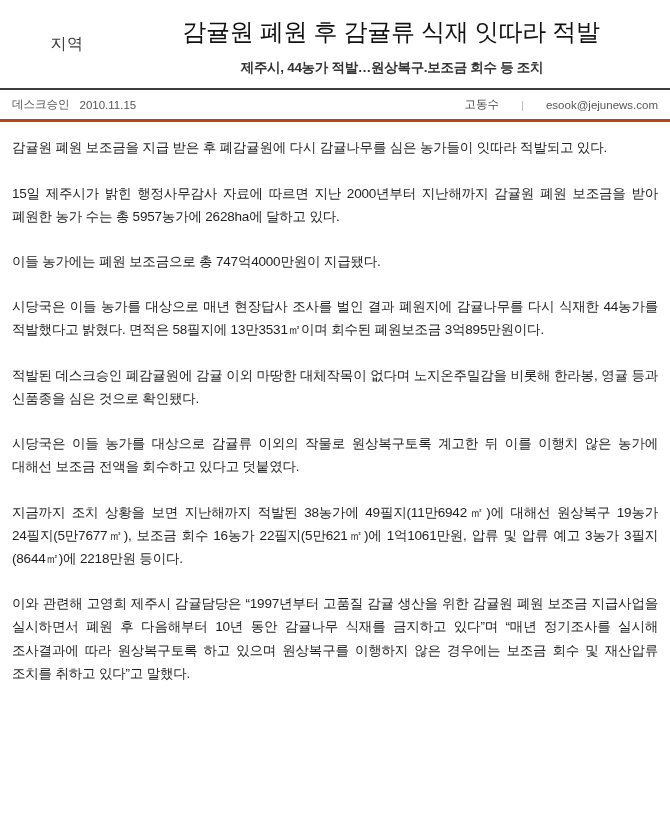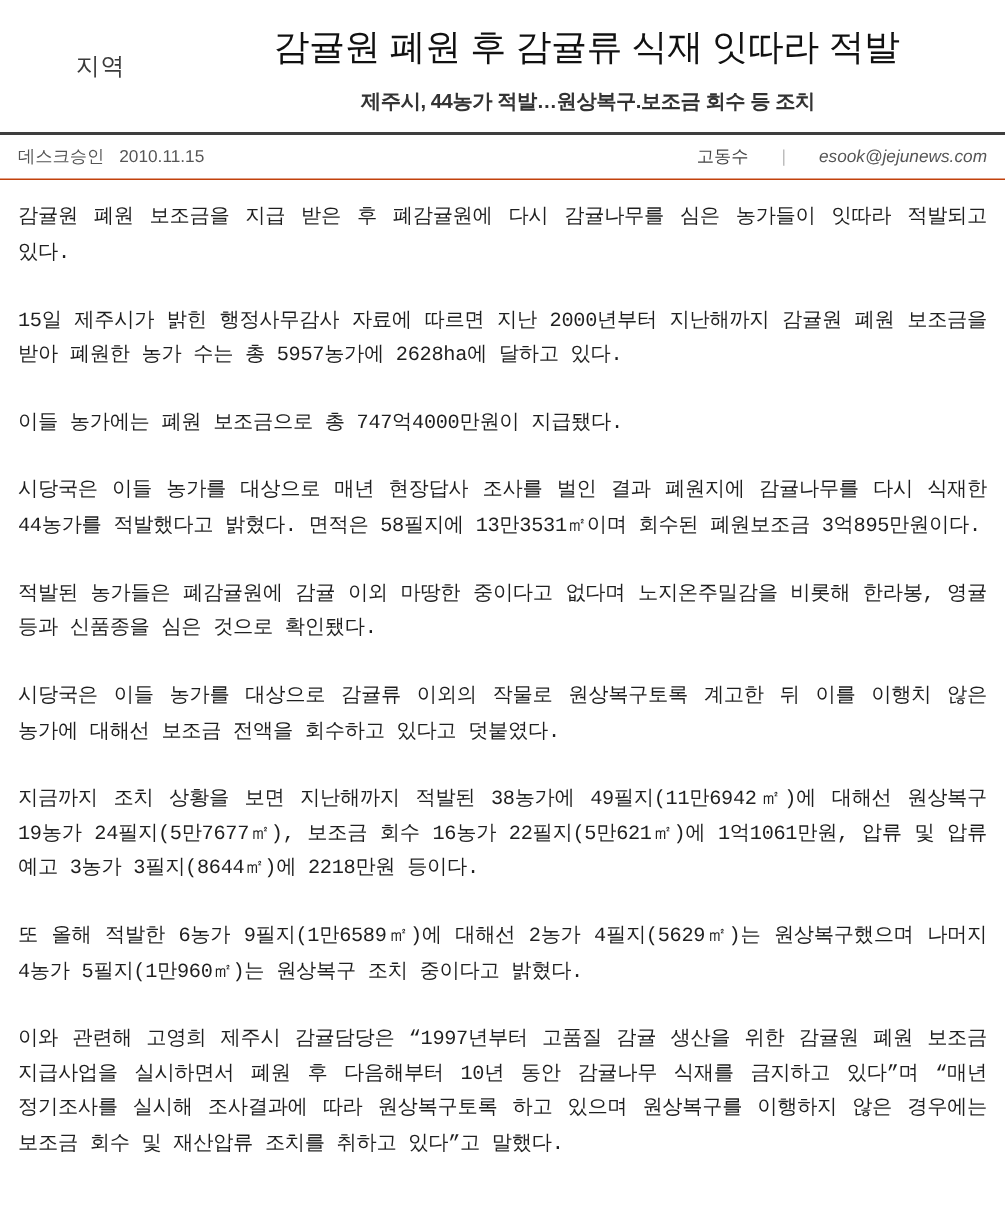--- a/index.html
+++ b/index.html
@@ -62,21 +62,21 @@
     margin: 0 0 2px 2px;
     text-align: center;
   }
 
   
   .byline-bar {
     display: flex;
     align-items: flex-end;
     justify-content: space-between;
     padding: 7px 12px 7px 12px;
-    border-bottom: 1px solid #c2410c;
+    border-bottom: 3px solid #c2410c;
     box-sizing: border-box;
     font-size: 11.5px;
     color: #555555;
   }
   .byline-left {
     display: flex;
     gap: 10px;
     align-items: center;
   }
   .byline-right {
@@ -85,28 +85,26 @@
     align-items: center;
   }
   .byline-sep {
     color: #bbbbbb;
   }
   .reporter {
     color: #444444;
   }
   .reporter-email {
     color: #555555;
-    font-style: italic;
   }
 
   
   .article-body {
     padding: 14px 12px 0 12px;
     box-sizing: border-box;
-    font-family: Liberation Mono, monospace;
   }
   .article-body p {
     margin: 0 0 22px 0;
     font-size: 13.5px;
     line-height: 1.72;
     color: #1f1f1f;
     letter-spacing: -0.2px;
     text-align: justify;
     word-break: keep-all;
   }
@@ -137,20 +135,19 @@
       <span class="byline-sep">|</span>
       <span class="reporter-email">esook@jejunews.com</span>
     </div>
   </div>
 
   <div class="article-body">
     <p>감귤원 폐원 보조금을 지급 받은 후 폐감귤원에 다시 감귤나무를 심은 농가들이 잇따라 적발되고 있다.</p>
     <p>15일 제주시가 밝힌 행정사무감사 자료에 따르면 지난 2000년부터 지난해까지 감귤원 폐원 보조금을 받아 폐원한 농가 수는 총 5957농가에 2628ha에 달하고 있다.</p>
     <p>이들 농가에는 폐원 보조금으로 총 747억4000만원이 지급됐다.</p>
     <p>시당국은 이들 농가를 대상으로 매년 현장답사 조사를 벌인 결과 폐원지에 감귤나무를 다시 식재한 44농가를 적발했다고 밝혔다. 면적은 58필지에 13만3531㎡이며 회수된 폐원보조금 3억895만원이다.</p>
-    <p>적발된 농가들은 폐감귤원에 감귤 이외 마땅한 중이다고 없다며 노지온주밀감을 비롯해 한라봉, 영귤 등과 신품종을 심은 것으로 확인됐다.</p>
+    <p>적발된 데스크승인 폐감귤원에 감귤 이외 마땅한 대체작목이 없다며 노지온주밀감을 비롯해 한라봉, 영귤 등과 신품종을 심은 것으로 확인됐다.</p>
     <p>시당국은 이들 농가를 대상으로 감귤류 이외의 작물로 원상복구토록 계고한 뒤 이를 이행치 않은 농가에 대해선 보조금 전액을 회수하고 있다고 덧붙였다.</p>
     <p>지금까지 조치 상황을 보면 지난해까지 적발된 38농가에 49필지(11만6942㎡)에 대해선 원상복구 19농가 24필지(5만7677㎡), 보조금 회수 16농가 22필지(5만621㎡)에 1억1061만원, 압류 및 압류 예고 3농가 3필지(8644㎡)에 2218만원 등이다.</p>
-    <p>또 올해 적발한 6농가 9필지(1만6589㎡)에 대해선 2농가 4필지(5629㎡)는 원상복구했으며 나머지 4농가 5필지(1만960㎡)는 원상복구 조치 중이다고 밝혔다.</p>
     <p>이와 관련해 고영희 제주시 감귤담당은 “1997년부터 고품질 감귤 생산을 위한 감귤원 폐원 보조금 지급사업을 실시하면서 폐원 후 다음해부터 10년 동안 감귤나무 식재를 금지하고 있다”며 “매년 정기조사를 실시해 조사결과에 따라 원상복구토록 하고 있으며 원상복구를 이행하지 않은 경우에는 보조금 회수 및 재산압류 조치를 취하고 있다”고 말했다.</p>
   </div>
 
 </div>
 
 </body></html>

